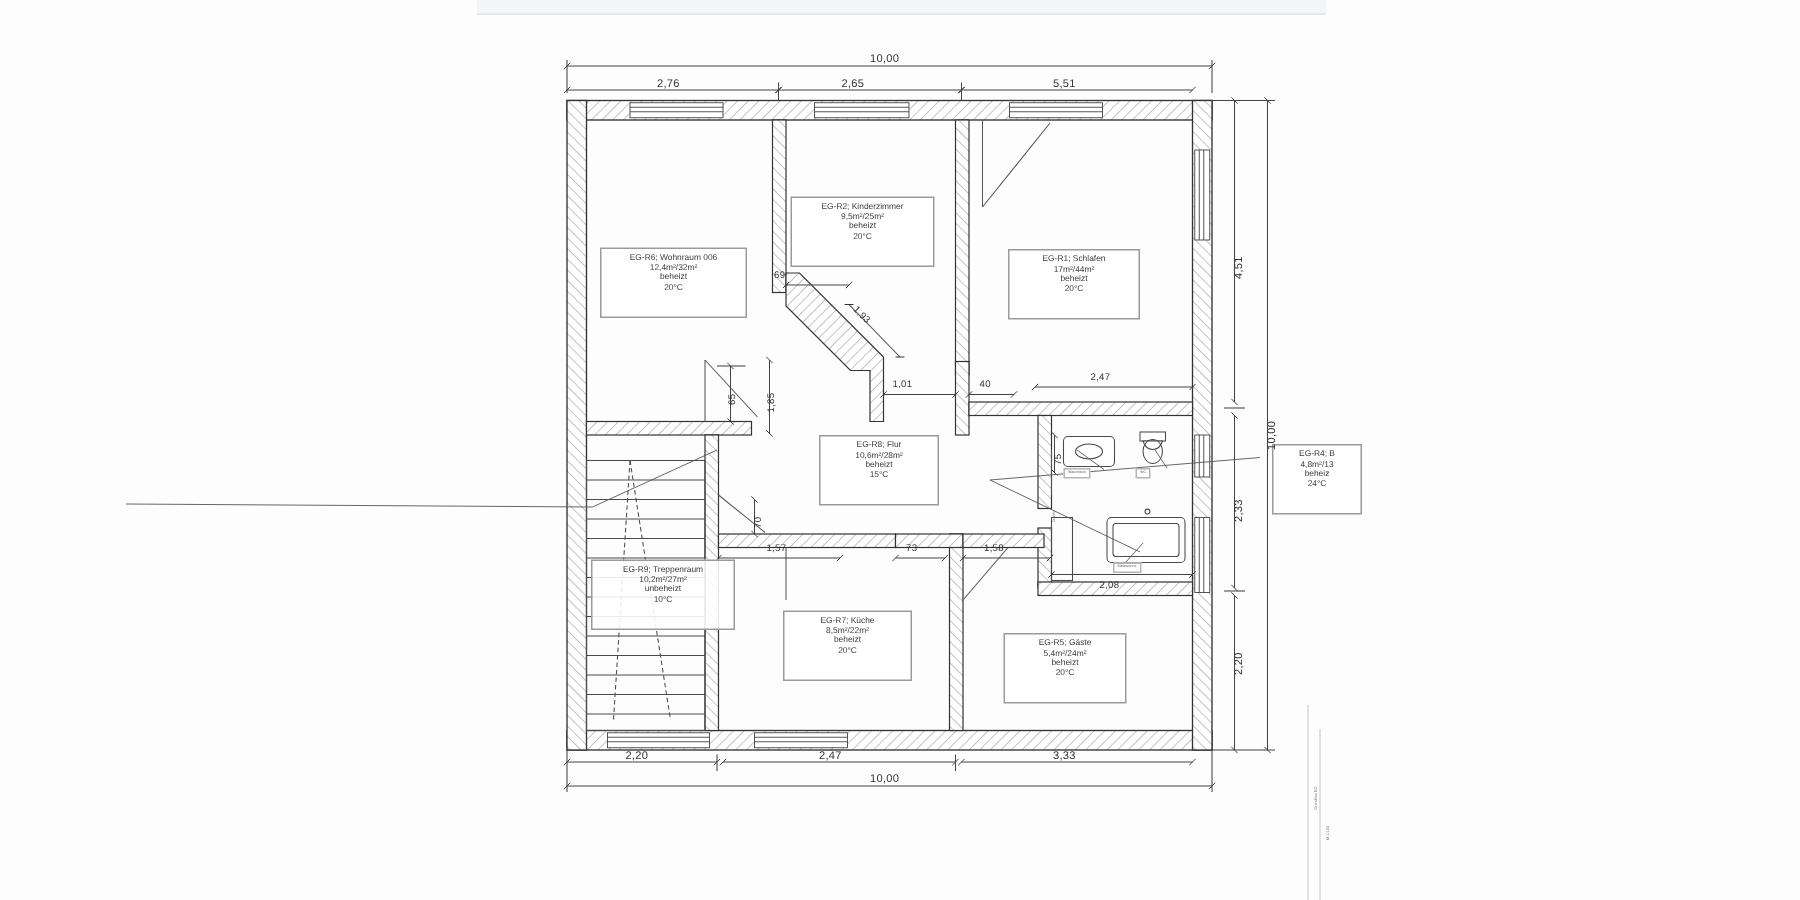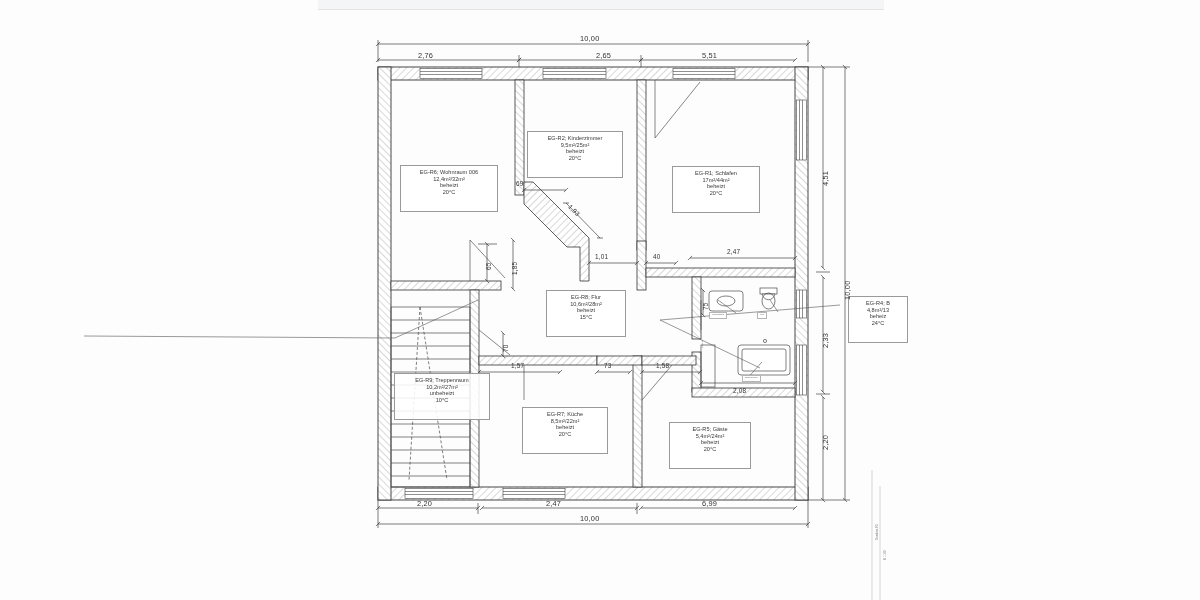--- a/index.html
+++ b/index.html
@@ -318,27 +318,27 @@
   </div>
 
   <div class="roombox" style="left:848px;top:296px;width:58px;height:42px;padding-top:3px;overflow:hidden;">
     <div class="rl-name">EG-R4; B</div>
     <div class="rl-area">4,8m²/13</div>
     <div class="rl-heat">beheiz</div>
     <div class="rl-temp">24°C</div>
   </div>
 
   <div class="dim" style="left:580px;top:34px;">10,00</div>
-  <div class="dim" style="left:418px;top:51px;">2,76</div>
-  <div class="dim" style="left:561px;top:51px;margin-left:35px;">2,65</div>
+  <div class="dim" style="left:438px;top:51px;">2,76</div>
+  <div class="dim" style="left:561px;top:51px;">2,65</div>
   <div class="dim" style="left:702px;top:51px;">5,51</div>
 
   <div class="dim" style="left:417px;top:499px;">2,20</div>
   <div class="dim" style="left:546px;top:499px;">2,47</div>
-  <div class="dim" style="left:702px;top:499px;">6,99</div>
+  <div class="dim" style="left:702px;top:499px;">3,33</div>
   <div class="dim" style="left:580px;top:514px;">10,00</div>
 
   <div class="dim vt" style="left:821px;top:186px;">4,51</div>
   <div class="dim vt" style="left:821px;top:348px;">2,33</div>
   <div class="dim vt" style="left:821px;top:450px;">2,20</div>
   <div class="dim vt" style="left:843px;top:300px;">10,00</div>
 
   <div class="dim sm" style="left:516px;top:180px;">69</div>
   <div class="dim sm vt" style="left:511px;top:275px;">1,85</div>
   <div class="dim sm vt" style="left:485px;top:270px;">65</div>

